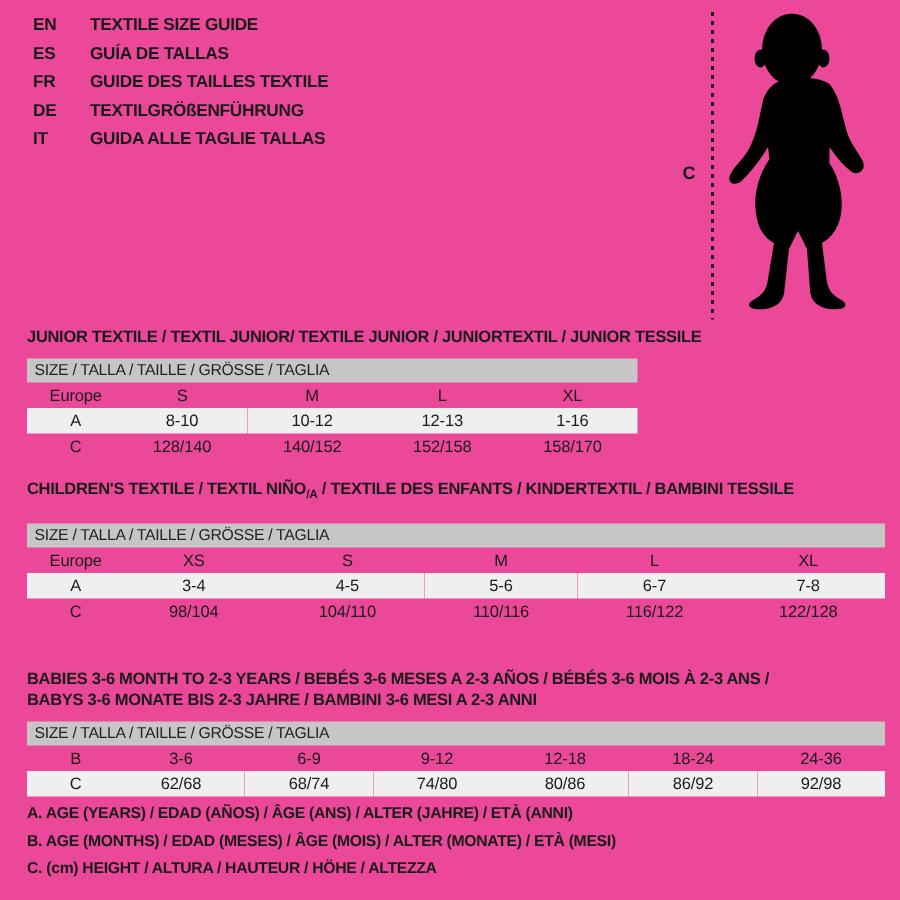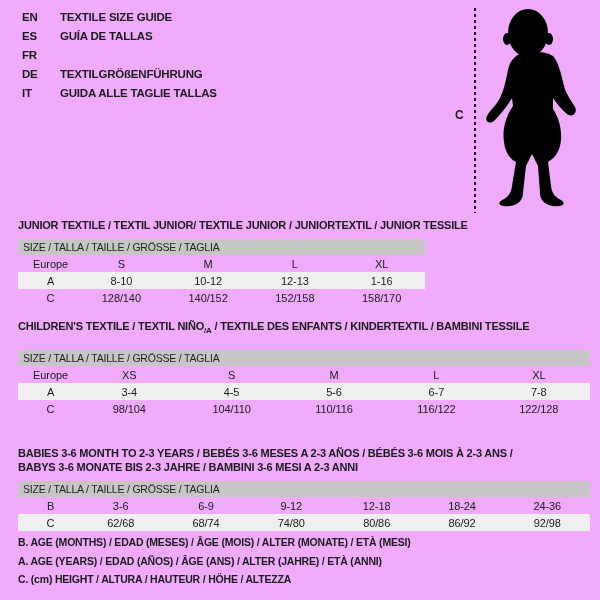--- a/index.html
+++ b/index.html
@@ -1,17 +1,17 @@
 <!DOCTYPE html>
 <html><head>
 <meta charset="utf-8">
 <style>
   html,body { margin:0; padding:0; background:#fff; }
   .page {
-    position:relative; width:600px; height:600px; background:#f0abfc;
+    position:relative; width:600px; height:600px; background:#ec4899;
     font-family:"Liberation Sans", sans-serif; color:#1a1a1a; overflow:hidden;
   }
 
   
   .lang-list { position:absolute; top:8px; left:22px; }
   .lang-row { display:flex; line-height:19px; font-weight:bold; font-size:11.5px; letter-spacing:-0.2px; }
   .lang-code { width:38px; }
   .lang-label { white-space:nowrap; }
 
   
@@ -54,20 +54,21 @@
     <div class="lang-row">
       <span class="lang-code">EN</span>
       <span class="lang-label">TEXTILE SIZE GUIDE</span>
     </div>
     <div class="lang-row">
       <span class="lang-code">ES</span>
       <span class="lang-label">GUÍA DE TALLAS</span>
     </div>
     <div class="lang-row">
       <span class="lang-code">FR</span>
+      <span class="lang-label">GUIDE DES TAILLES TEXTILE</span>
     </div>
     <div class="lang-row">
       <span class="lang-code">DE</span>
       <span class="lang-label">TEXTILGRÖßENFÜHRUNG</span>
     </div>
     <div class="lang-row">
       <span class="lang-code">IT</span>
       <span class="lang-label">GUIDA ALLE TAGLIE TALLAS</span>
     </div>
   </div>
@@ -218,18 +219,18 @@
         <td>74/80</td>
         <td>80/86</td>
         <td>86/92</td>
         <td>92/98</td>
       </tr>
     </tbody>
       </table>
   </div>
 
   <div class="notes">
+    <div class="note-line">A. AGE (YEARS) / EDAD (AÑOS) / ÂGE (ANS) / ALTER (JAHRE) / ETÀ (ANNI)</div>
     <div class="note-line">B. AGE (MONTHS) / EDAD (MESES) / ÂGE (MOIS) / ALTER (MONATE) / ETÀ (MESI)</div>
-    <div class="note-line">A. AGE (YEARS) / EDAD (AÑOS) / ÂGE (ANS) / ALTER (JAHRE) / ETÀ (ANNI)</div>
     <div class="note-line">C. (cm) HEIGHT / ALTURA / HAUTEUR / HÖHE / ALTEZZA</div>
   </div>
 
 </div>
 
 </body></html>

